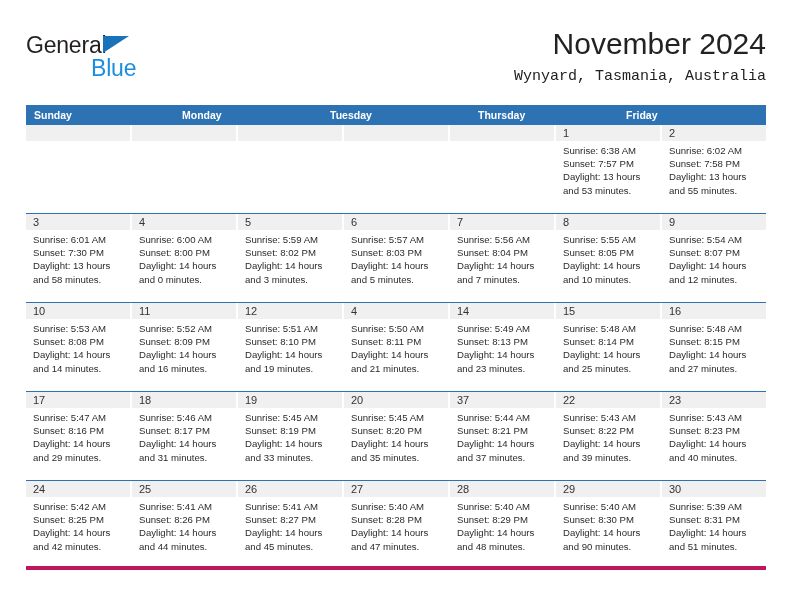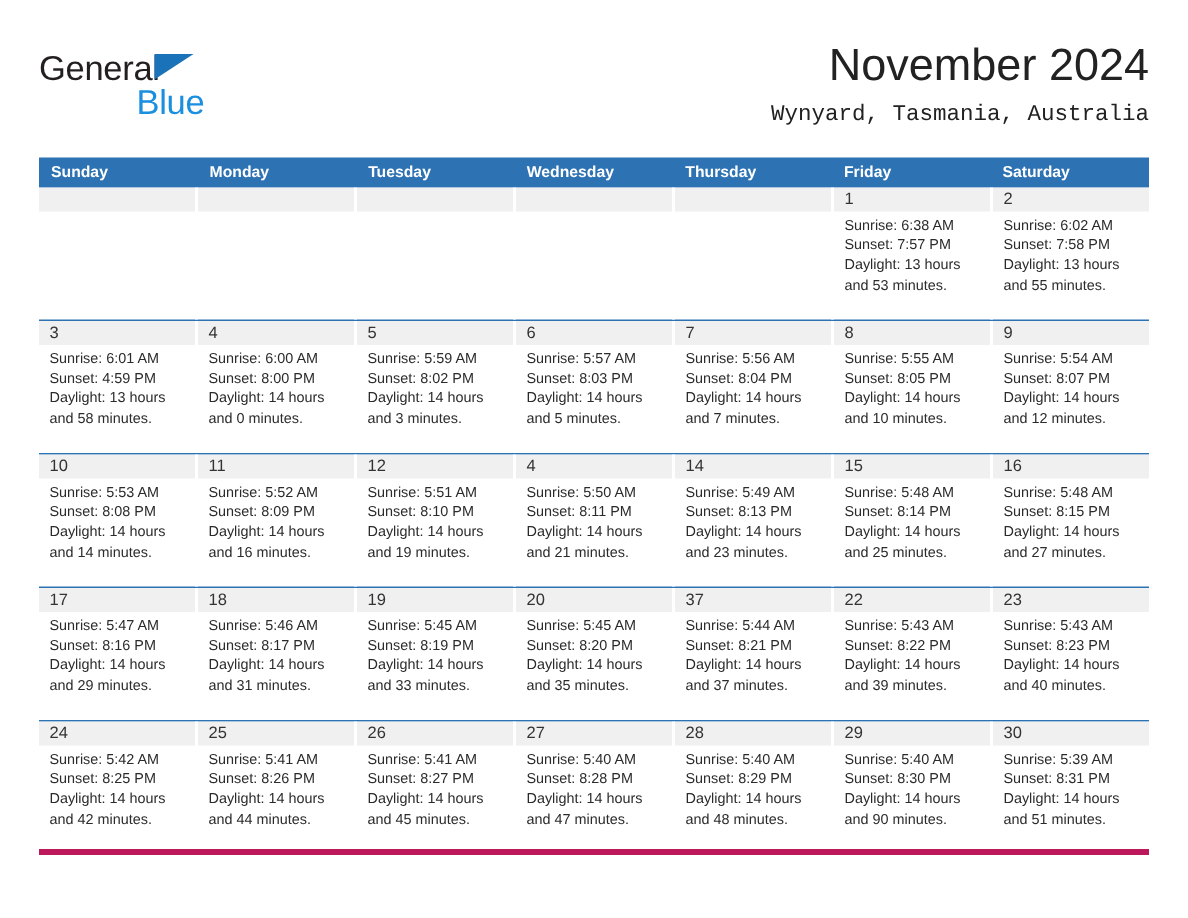--- a/index.html
+++ b/index.html
@@ -159,24 +159,22 @@
       <div class="cal-sub">Wynyard, Tasmania, Australia</div>
     </div>
 
   </div>
 
   <div class="cal">
     <div class="dow-row" id="dow-row">
         <div class="dow">Sunday</div>
         <div class="dow">Monday</div>
         <div class="dow">Tuesday</div>
-        <div class="dow">Wednesday</div>
         <div class="dow">Thursday</div>
         <div class="dow">Friday</div>
-        <div class="dow">Saturday</div>
       </div>
     <div id="weeks-container">
         <div class="week">
           <div class="cell empty">
             <div class="daynum"></div>
           </div>
           <div class="cell empty">
             <div class="daynum"></div>
           </div>
           <div class="cell empty">
@@ -205,21 +203,21 @@
               <div>Daylight: 13 hours</div>
               <div>and 55 minutes.</div>
             </div>
           </div>
         </div>
         <div class="week">
           <div class="cell">
             <div class="daynum">3</div>
             <div class="info">
               <div>Sunrise: 6:01 AM</div>
-              <div>Sunset: 4:59 PM</div>
+              <div>Sunset: 7:30 PM</div>
               <div>Daylight: 13 hours</div>
               <div>and 58 minutes.</div>
             </div>
           </div>
           <div class="cell">
             <div class="daynum">4</div>
             <div class="info">
               <div>Sunrise: 6:00 AM</div>
               <div>Sunset: 8:00 PM</div>
               <div>Daylight: 14 hours</div>

